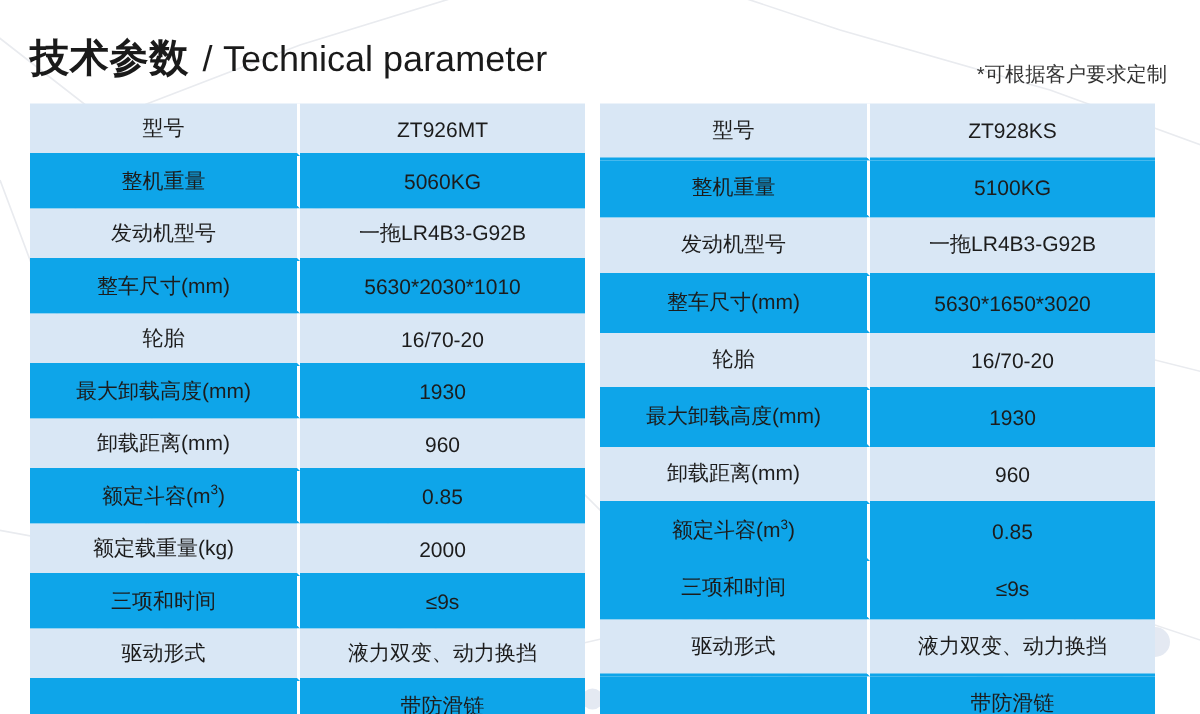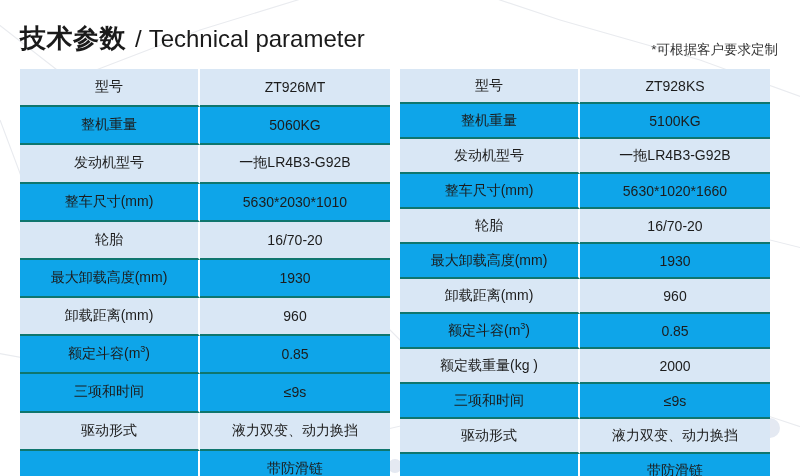--- a/index.html
+++ b/index.html
@@ -86,21 +86,21 @@
     table-layout: fixed;
   }
   .spec-table td {
     height: 33px;
     padding: 0 4px;
     text-align: center;
     vertical-align: middle;
     font-size: 14px;
     color: #1c1c1c;
     border-right: 2px solid #ffffff;
-    border-bottom: 2px solid #0f766e;
+    border-bottom: 2px solid #0ea5e9;
     white-space: nowrap;
     overflow: hidden;
   }
   .spec-table td.val {
     border-right: none;
     margin-top: 26px;
   }
   .spec-table tr.row-blue td { background: #d9e7f5; }
   .spec-table tr.row-gray td { background: #0ea5e9; }
   .col-label { width: 180px; }
@@ -186,20 +186,24 @@
           <td class="val">1930</td>
         </tr>
         <tr class="row-blue">
           <td class="label">卸载距离(mm)</td>
           <td class="val">960</td>
         </tr>
         <tr class="row-gray">
           <td class="label"><span>额定斗容(m</span><sup>3</sup><span>)</span></td>
           <td class="val">0.85</td>
         </tr>
+        <tr class="row-blue">
+          <td class="label">额定载重量(kg)</td>
+          <td class="val">2000</td>
+        </tr>
         <tr class="row-gray">
           <td class="label">三项和时间</td>
           <td class="val">≤9s</td>
         </tr>
         <tr class="row-blue">
           <td class="label">驱动形式</td>
           <td class="val">液力双变、动力换挡</td>
         </tr>
         <tr class="row-gray">
           <td class="label"></td>
@@ -220,41 +224,37 @@
         <tr class="row-gray">
           <td class="label">整机重量</td>
           <td class="val">5100KG</td>
         </tr>
         <tr class="row-blue">
           <td class="label">发动机型号</td>
           <td class="val">一拖LR4B3-G92B</td>
         </tr>
         <tr class="row-gray">
           <td class="label">整车尺寸(mm)</td>
-          <td class="val">5630*1020*1660</td>
+          <td class="val">5630*1650*3020</td>
         </tr>
         <tr class="row-blue">
           <td class="label">轮胎</td>
           <td class="val">16/70-20</td>
         </tr>
         <tr class="row-gray">
           <td class="label">最大卸载高度(mm)</td>
           <td class="val">1930</td>
         </tr>
         <tr class="row-blue">
           <td class="label">卸载距离(mm)</td>
           <td class="val">960</td>
         </tr>
         <tr class="row-gray">
           <td class="label"><span>额定斗容(m</span><sup>3</sup><span>)</span></td>
           <td class="val">0.85</td>
-        </tr>
-        <tr class="row-blue">
-          <td class="label">额定载重量(kg )</td>
-          <td class="val">2000</td>
         </tr>
         <tr class="row-gray">
           <td class="label">三项和时间</td>
           <td class="val">≤9s</td>
         </tr>
         <tr class="row-blue">
           <td class="label">驱动形式</td>
           <td class="val">液力双变、动力换挡</td>
         </tr>
         <tr class="row-gray">

